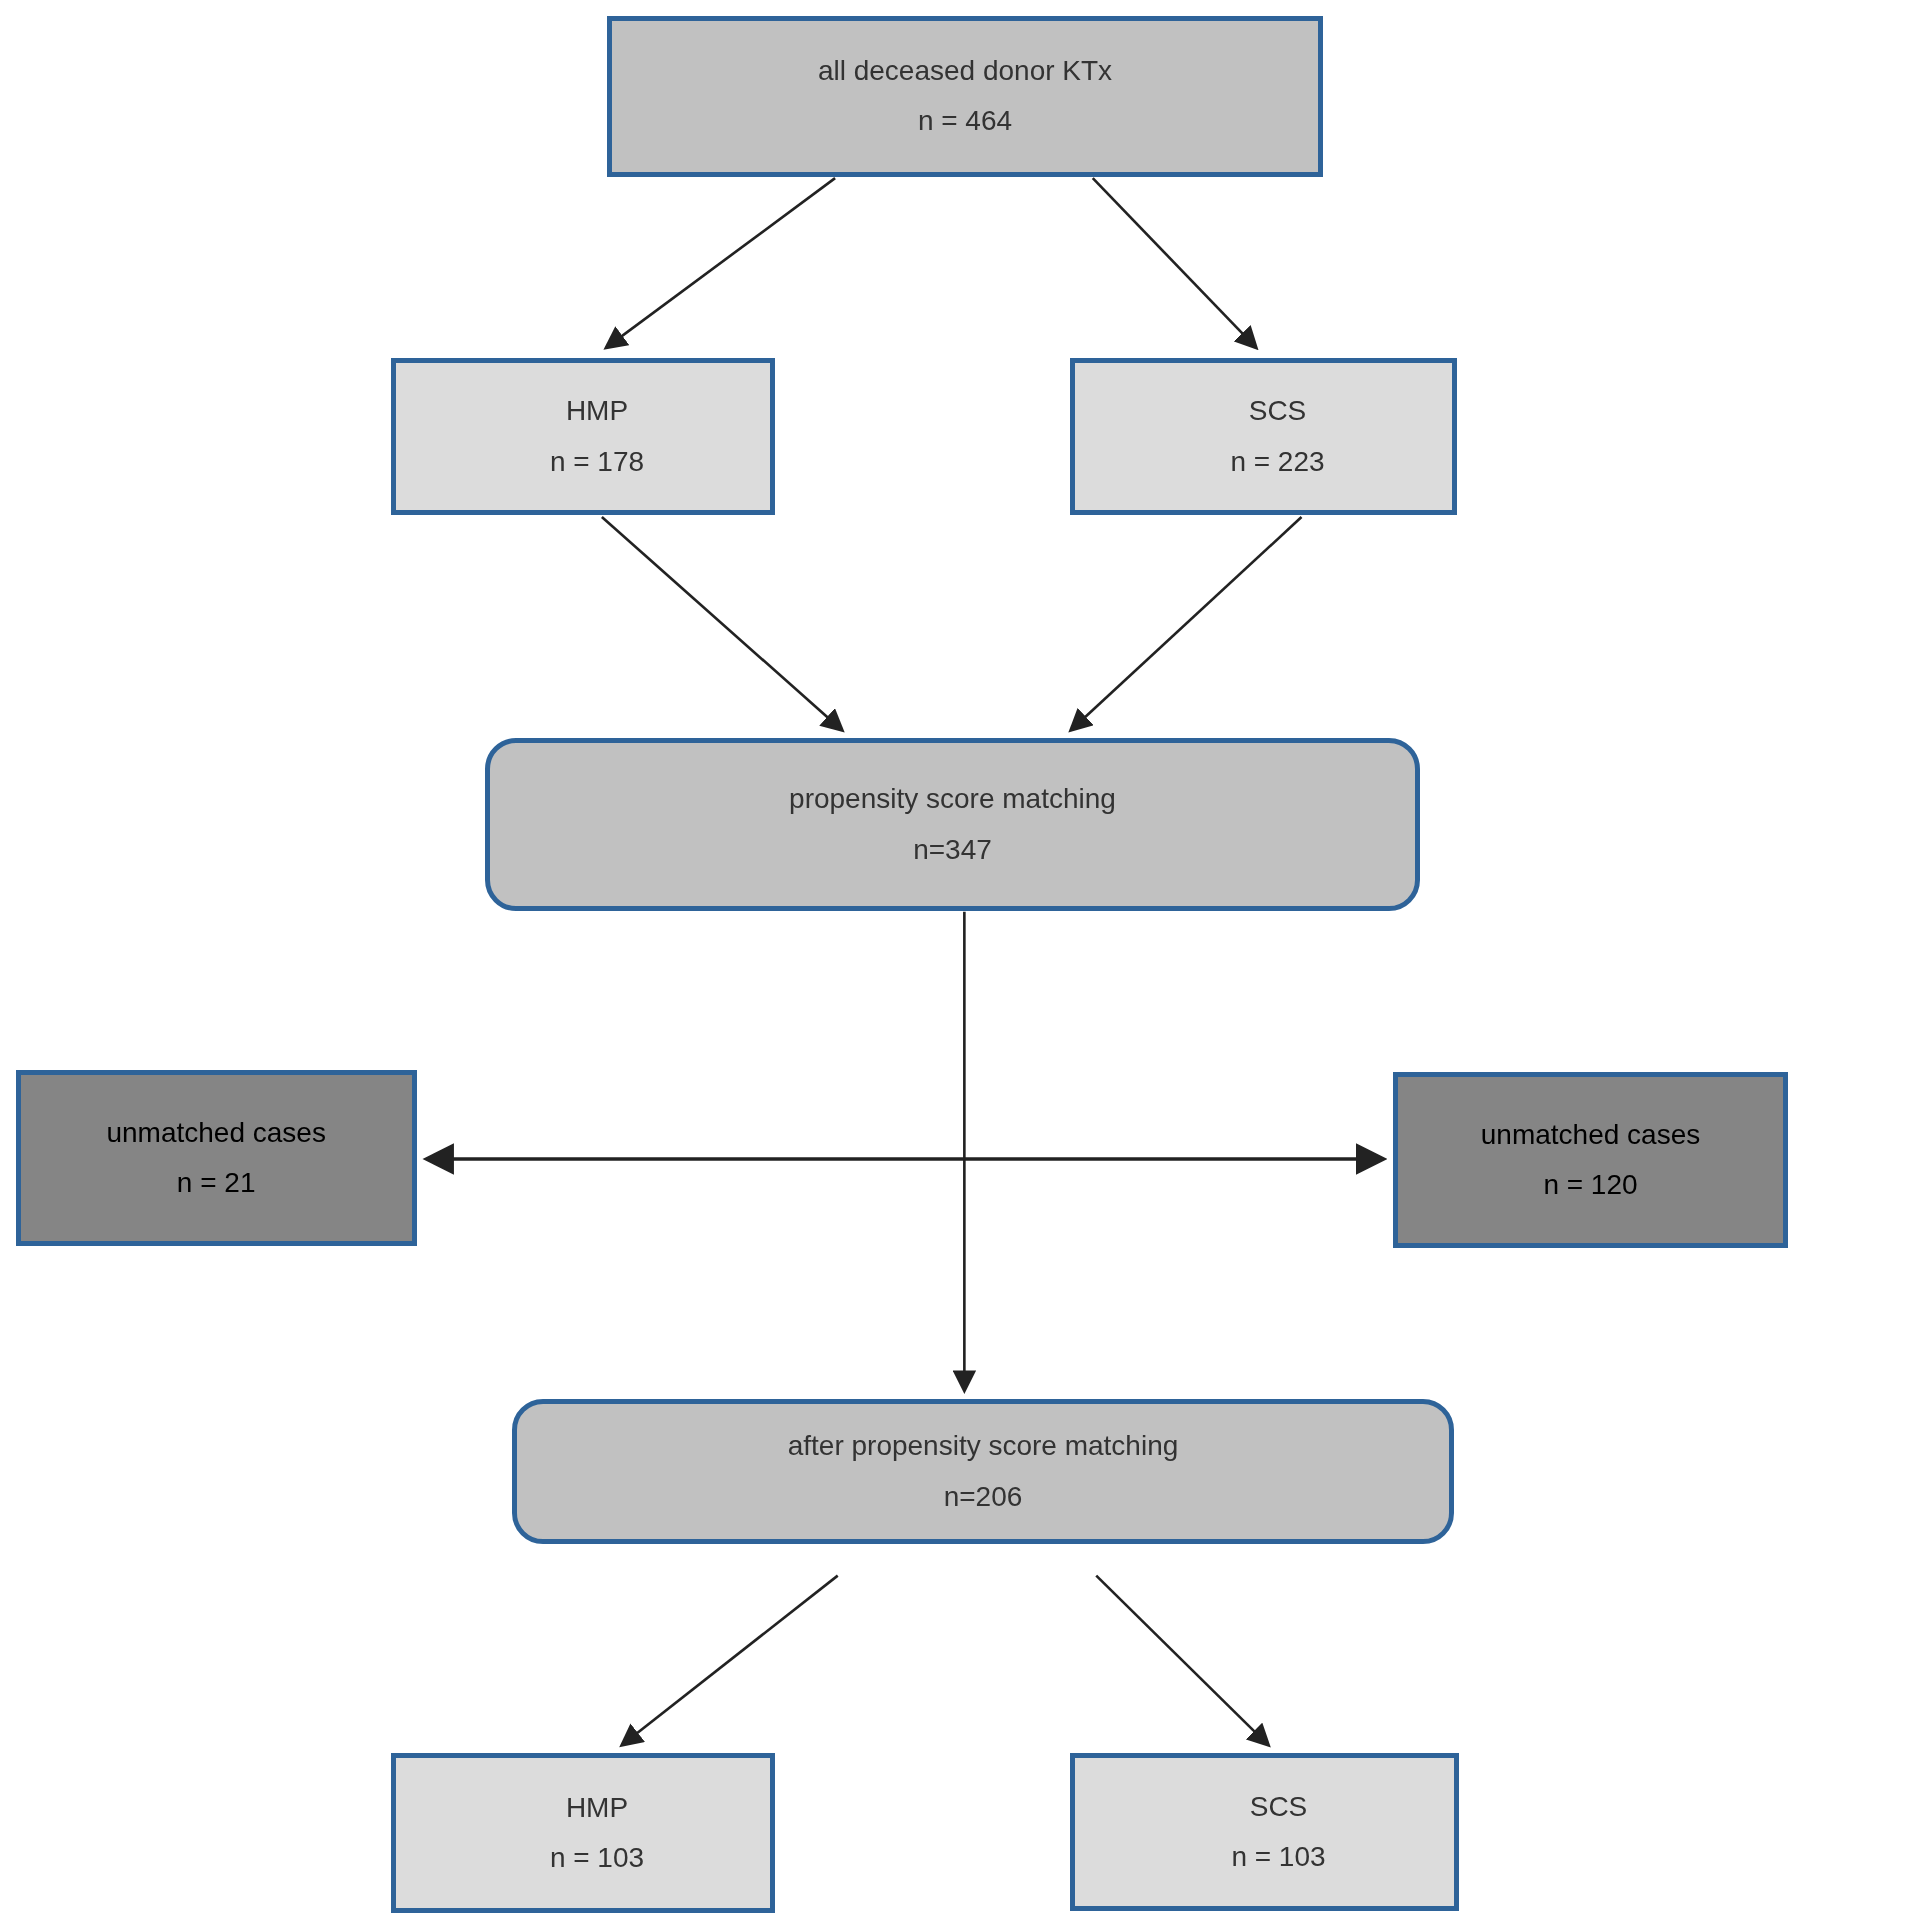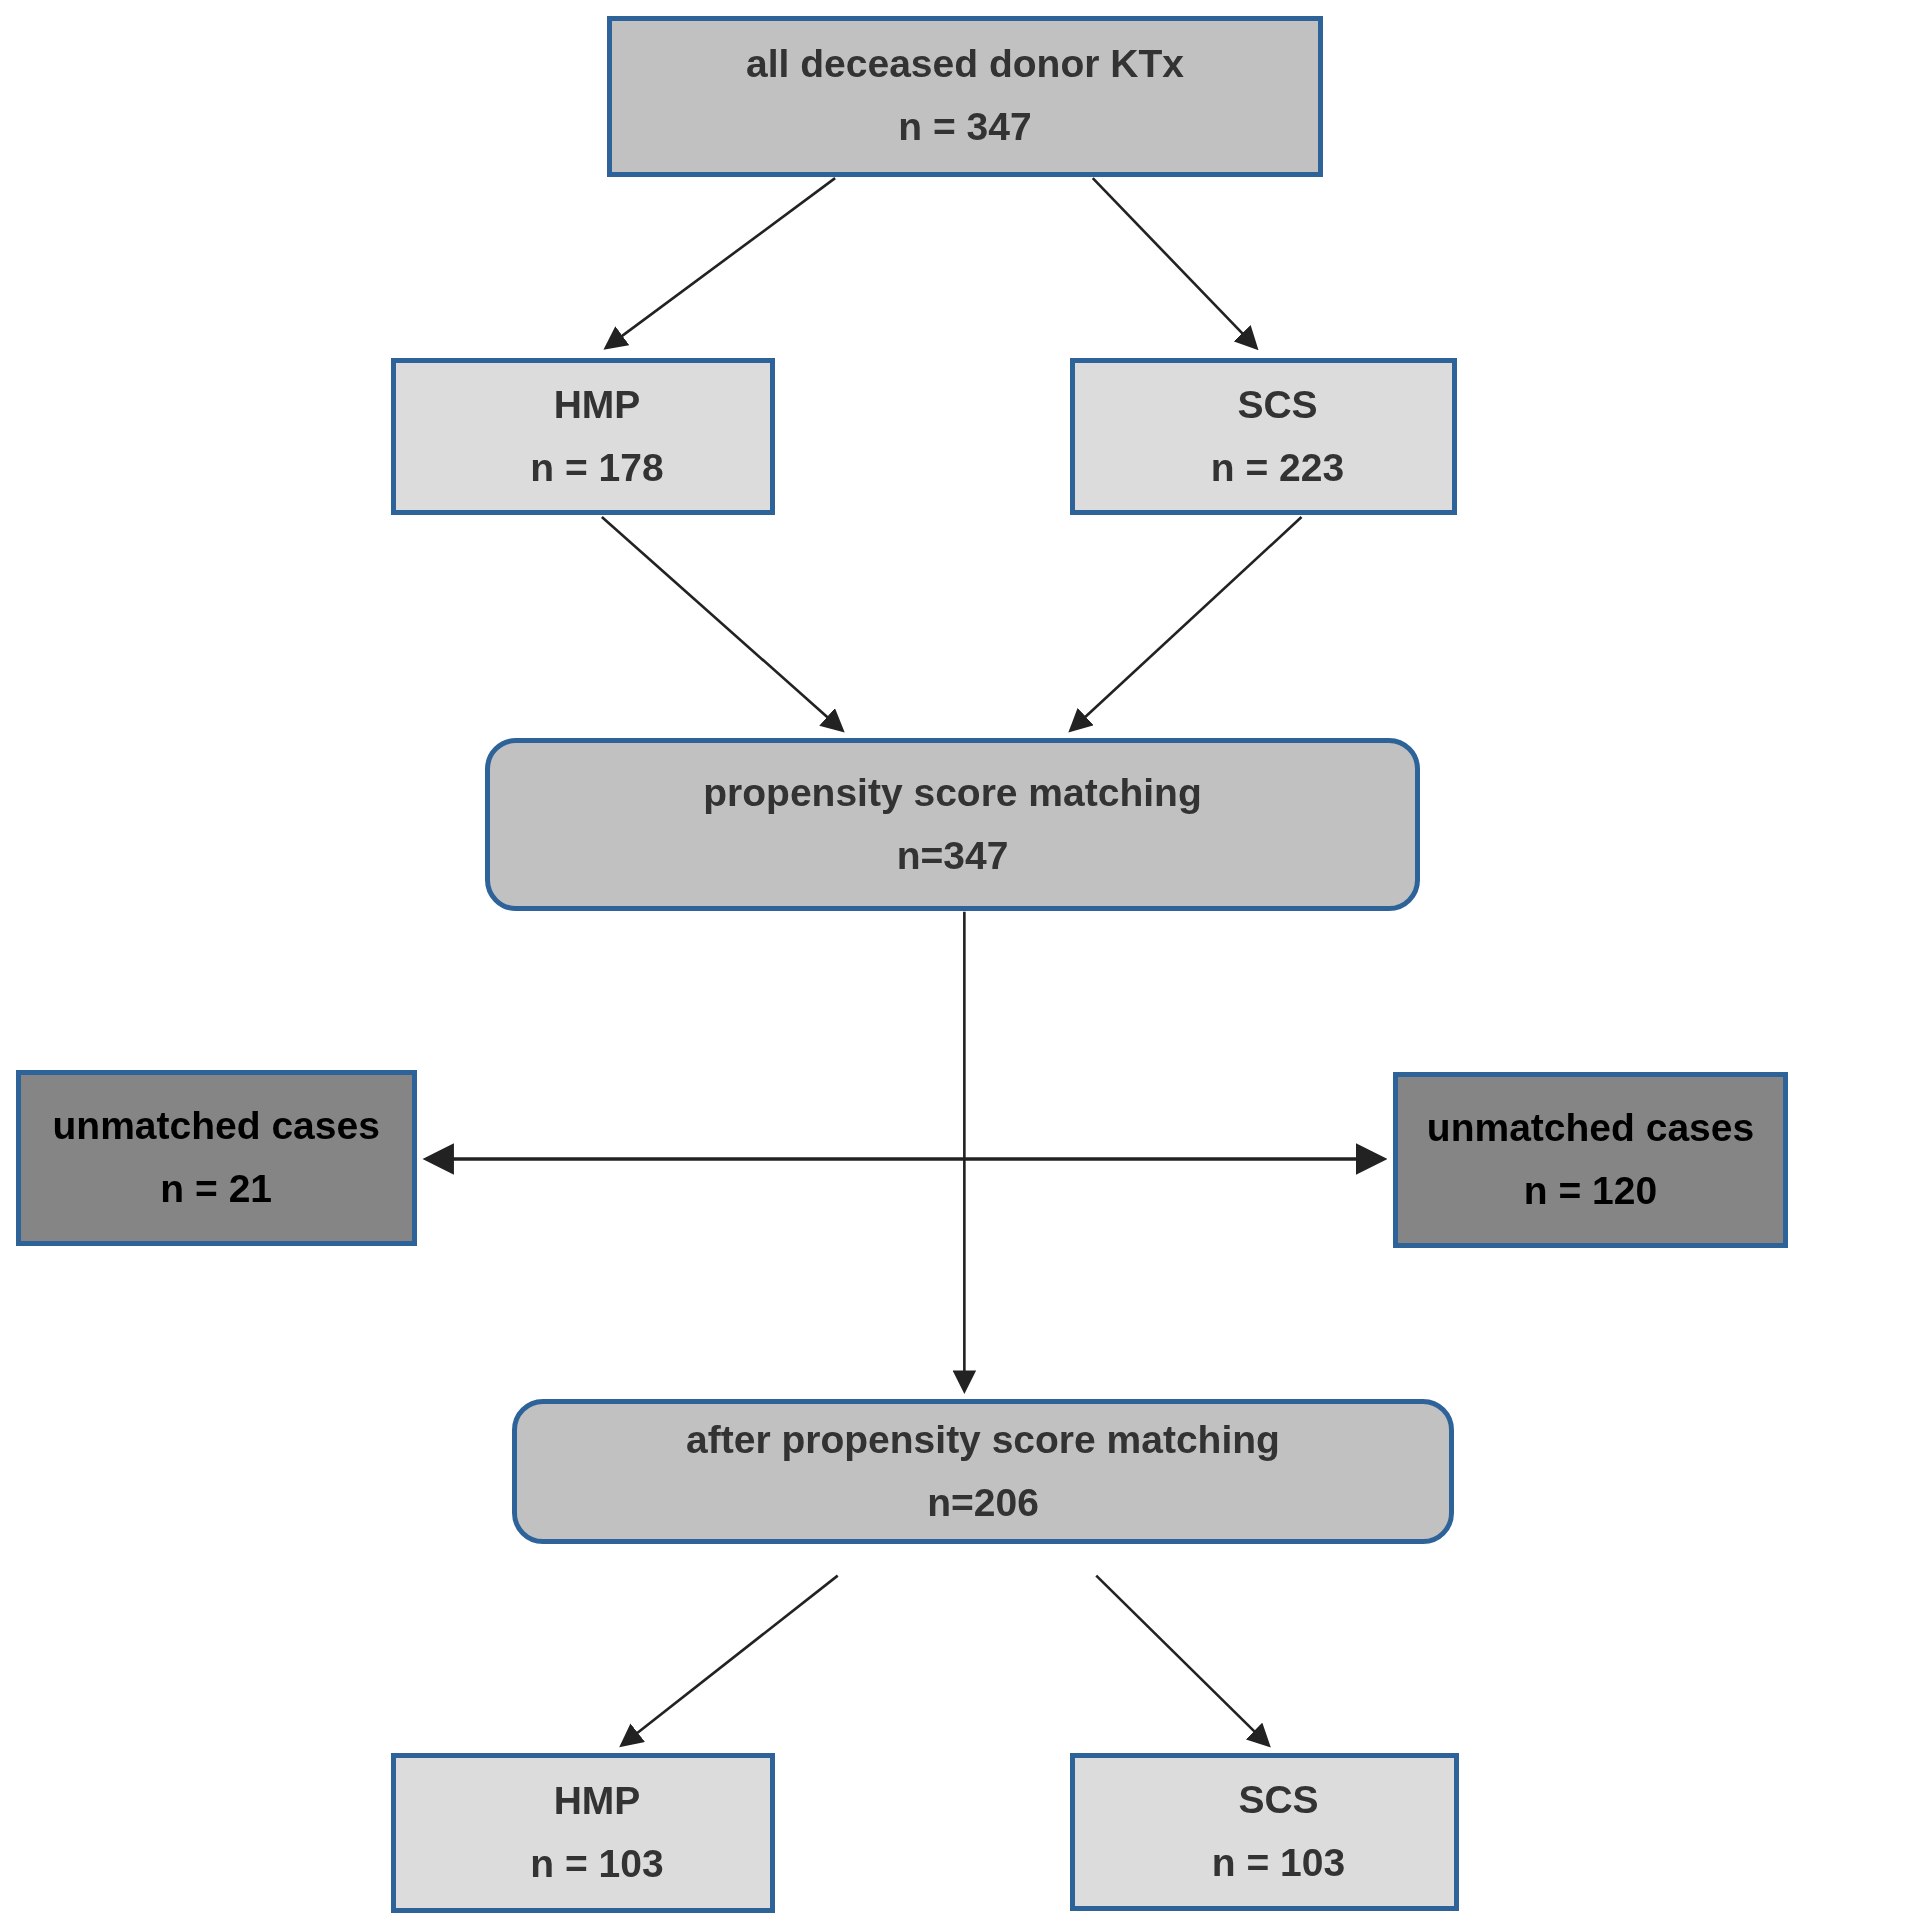--- a/index.html
+++ b/index.html
@@ -29,25 +29,24 @@
   .node{
     position:absolute;
     box-sizing:border-box;
     border:5.2px solid var(--blue);
     display:flex;
     flex-direction:column;
     align-items:center;
     justify-content:center;
     gap:18px;
     text-align:center;
-    font-size:39px;
+    font-size:28px;
     line-height:1.15;
     color:var(--text);
     z-index:1;
-    font-weight:bold;
   }
   .fill-medium{background:var(--fill-medium);}
   .fill-light{background:var(--fill-light);padding-left:28px;}
   .fill-dark{background:var(--fill-dark);color:#000000;}
   .rounded{border-radius:31px;}
 
   
   .n-all   {left:607px;  top:15.7px;   width:716px;  height:161px;}
   .n-hmp1  {left:391px;  top:358px;  width:384px;  height:157px;}
   .n-scs1  {left:1070px; top:358px;  width:387px;  height:157px;}
@@ -82,21 +81,21 @@
 
     <line x1="489" y1="1327" x2="1583" y2="1327" stroke="#222222" stroke-width="4" marker-start="url(#ah)" marker-end="url(#ah)"></line>
 
     <line x1="959" y1="1804" x2="712" y2="1998" stroke="#222222" stroke-width="3" marker-end="url(#ah)"></line>
 
     <line x1="1255" y1="1804" x2="1452" y2="1998" stroke="#222222" stroke-width="3" marker-end="url(#ah)"></line>
   </svg>
 
   <div class="node fill-medium n-all">
     <span>all deceased donor KTx</span>
-    <span>n = 347</span>
+    <span>n = 464</span>
   </div>
 
   <div class="node fill-light n-hmp1">
     <span>HMP</span>
     <span>n = 178</span>
   </div>
 
   <div class="node fill-light n-scs1">
     <span>SCS</span>
     <span>n = 223</span>

